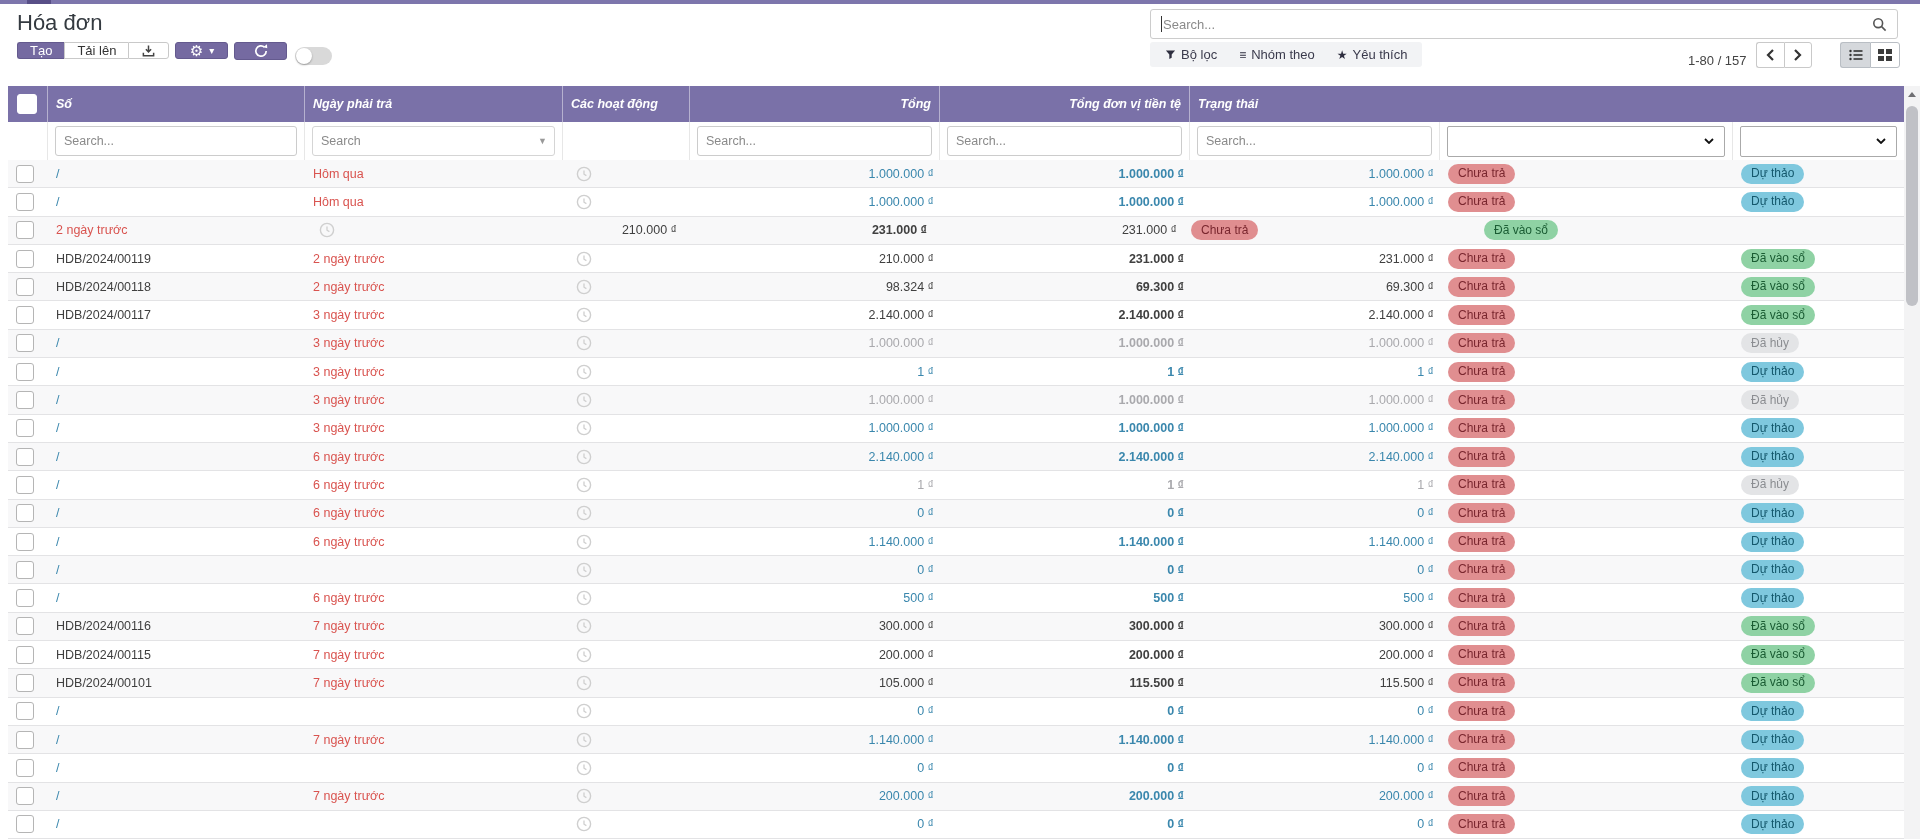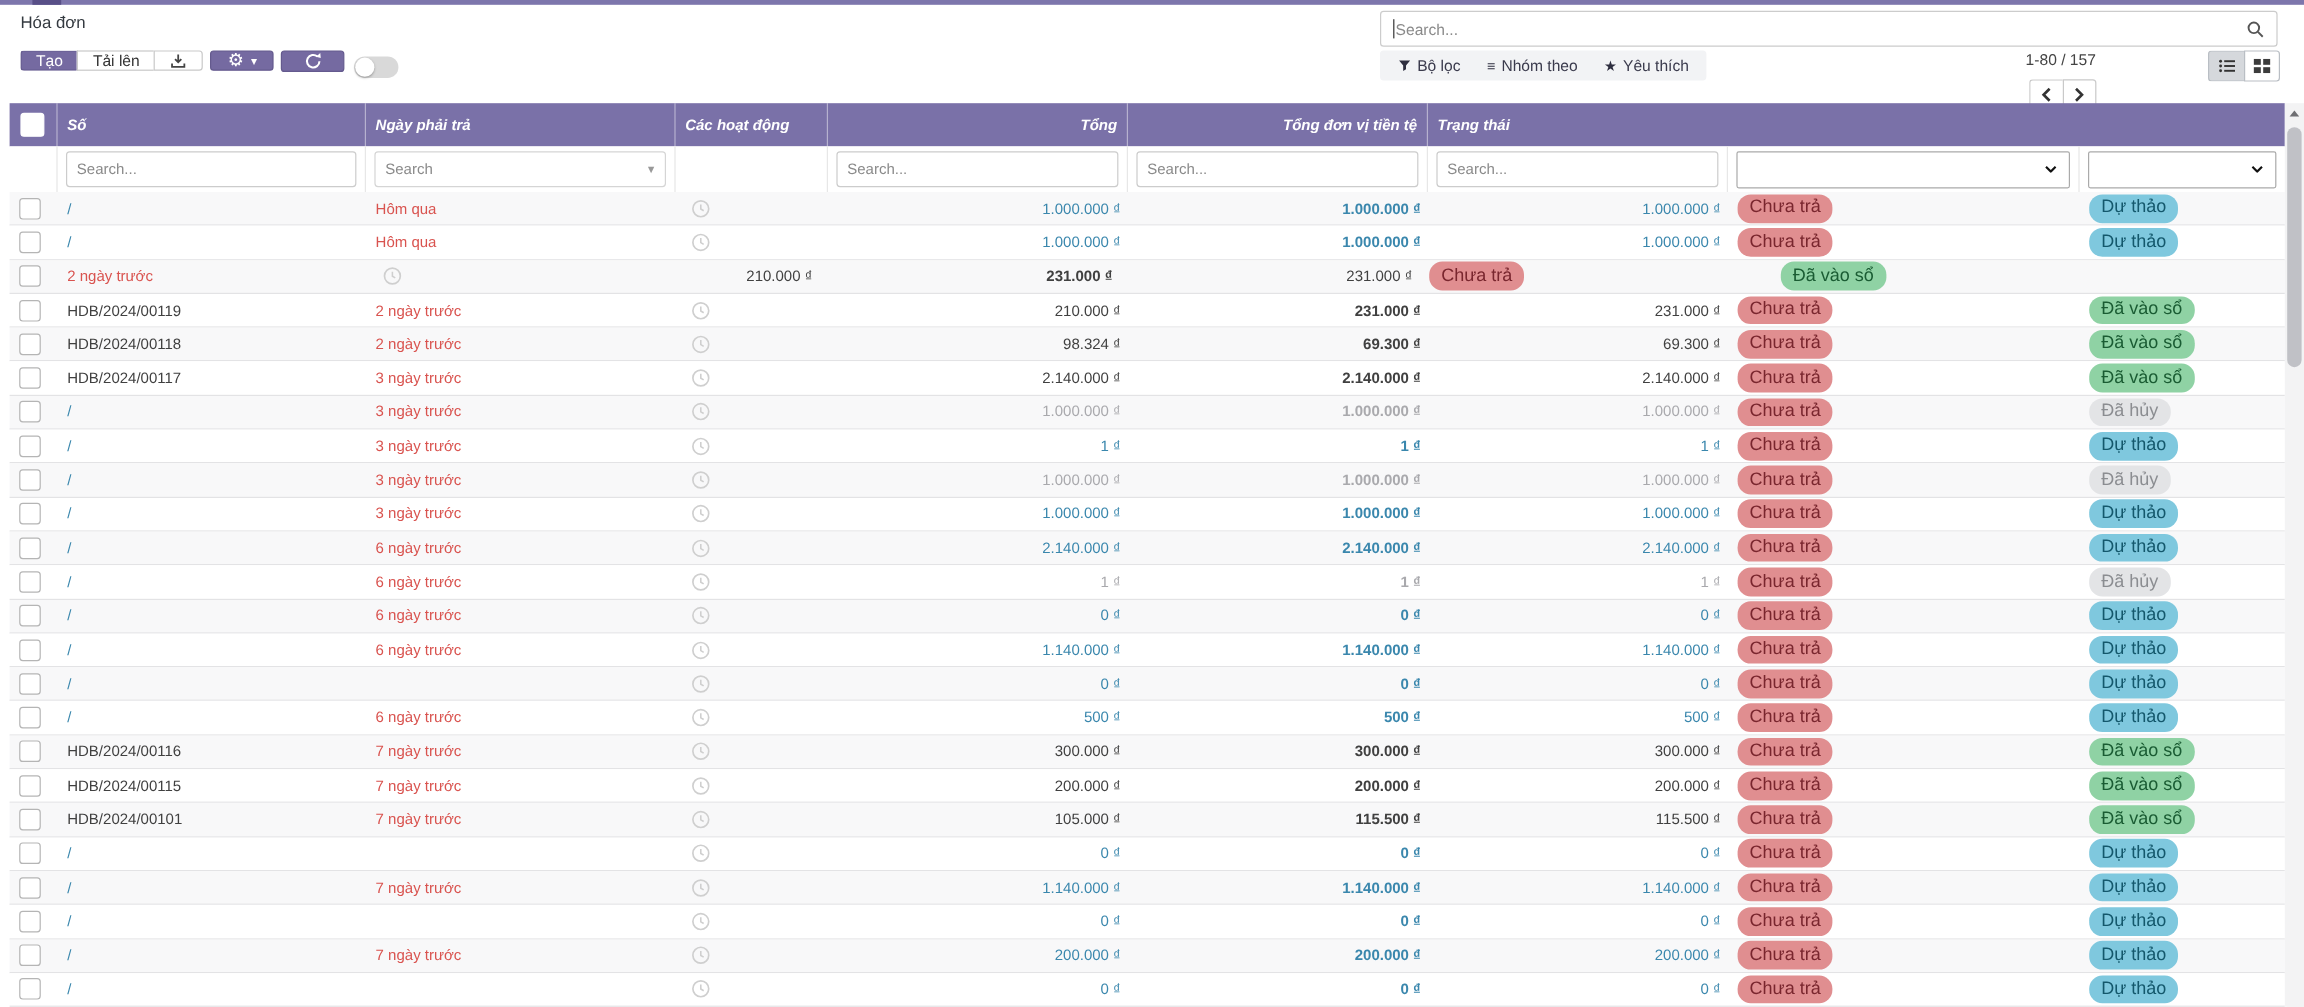--- a/index.html
+++ b/index.html
@@ -4,21 +4,21 @@
 <style>
   * { margin:0; padding:0; box-sizing:border-box; }
   html,body { width:1920px; height:839px; overflow:hidden; background:#fff;
     font-family:"Liberation Sans", sans-serif; color:#404040; }
   .abs { position:absolute; }
 
   
   .top-strip { left:0; top:0; width:1920px; height:4px; background:#7d76ac; }
   .top-strip-seg { left:27px; top:0; width:24px; height:4px; background:#584f87; }
 
-  .page-title { left:17px; top:10px; font-size:14px; color:#343a40; }
+  .page-title { left:17px; top:10px; font-size:22px; color:#343a40; }
 
   
   .controls { left:17px; top:42px; height:27px; display:flex; align-items:flex-start; }
   .btn { font-size:13px; display:flex; align-items:center; justify-content:center;
     border:1px solid #c9c9c9; background:#fff; color:#333; padding:0 12px; cursor:pointer; }
   .btn-purple { background:#756aa1; border-color:#645a8e; color:#fff; }
   .grp > .btn { border-radius:0; border-right-width:0; }
   .grp > .btn:first-child { border-radius:3px 0 0 3px; }
   .grp > .btn:last-child { border-radius:0 3px 3px 0; border-right-width:1px; }
   .sep { width:6px; }
@@ -37,21 +37,21 @@
   .search-caret-bar { width:1px; height:16px; background:#333; margin-right:1px; }
   .search-ph { color:#8a8a8a; font-size:13px; flex:1; }
 
   
   .filter-bar { left:1150px; top:42px; height:25px; background:#f2f3f5; border-radius:3px;
     display:flex; align-items:center; padding:0 4px; }
   .fbtn { display:flex; align-items:center; gap:5px; padding:0 11px; font-size:13px; color:#3a3a4c;
     cursor:pointer; height:100%; }
   .fbtn .ic { font-size:12px; color:#2e2e3f; }
 
-  .pager { left:1688px; top:42px; height:26px; display:flex; align-items:flex-end; gap:9px;flex-direction:column; }
+  .pager { left:1688px; top:42px; height:26px; display:flex; align-items:flex-end; gap:9px; }
   .pager-text { font-size:13px; color:#444; }
   .pager-btns { display:flex; }
   .pager-btn { width:28px; height:26px; border:1px solid #c9c9c9; background:#fff; display:flex;
     align-items:center; justify-content:center; cursor:pointer; }
   .pager-btn:first-child { border-radius:3px 0 0 3px; border-right-width:0; }
   .pager-btn:last-child { border-radius:0 3px 3px 0; }
 
   .view-switch { left:1840px; top:42px; height:26px; display:flex; }
   .vbtn { width:30px; height:26px; border:1px solid #b9bec4; background:#fff; display:flex;
     align-items:center; justify-content:center; cursor:pointer; }
@@ -89,21 +89,21 @@
   .td { display:flex; align-items:center; padding:0 8px; font-size:12.5px; overflow:hidden; }
   .td.r { justify-content:flex-end; padding-right:6px; }
   .num.link { color:#3a87ad; }
   .num.plain { color:#404040; }
   .col-date { color:#d9534f; }
   .clock { margin-left:5px; }
   .s-draft .col-amt { color:#3a87ad; }
   .s-posted .col-amt { color:#404040; }
   .s-cancelled .col-amt { color:#a9a9ad; }
   .col-total { font-weight:bold; }
-  .pill { display:inline-block; padding:2.5px 10px; border-radius:11px; font-size:15px; line-height:1.25; }
+  .pill { display:inline-block; padding:2.5px 10px; border-radius:11px; font-size:12px; line-height:1.25; }
   .pill-danger  { background:#e08e90; color:#79262e; }
   .pill-info    { background:#7fc8de; color:#14586c; }
   .pill-success { background:#8fd2a4; color:#1a5c33; }
   .pill-muted   { background:#e3e4e6; color:#8b8d91; }
 
   
   .scrollbar { right:0; top:86px; width:16px; height:753px; background:#f3f3f4; }
   .sb-arrow-up { width:0; height:0; border-left:4px solid transparent; border-right:4px solid transparent;
     border-bottom:5px solid #6f6f73; margin:6px auto 0; }
   .sb-thumb { position:absolute; left:2px; top:20px; width:12px; height:200px; background:#c0c1c6; border-radius:6px; }

